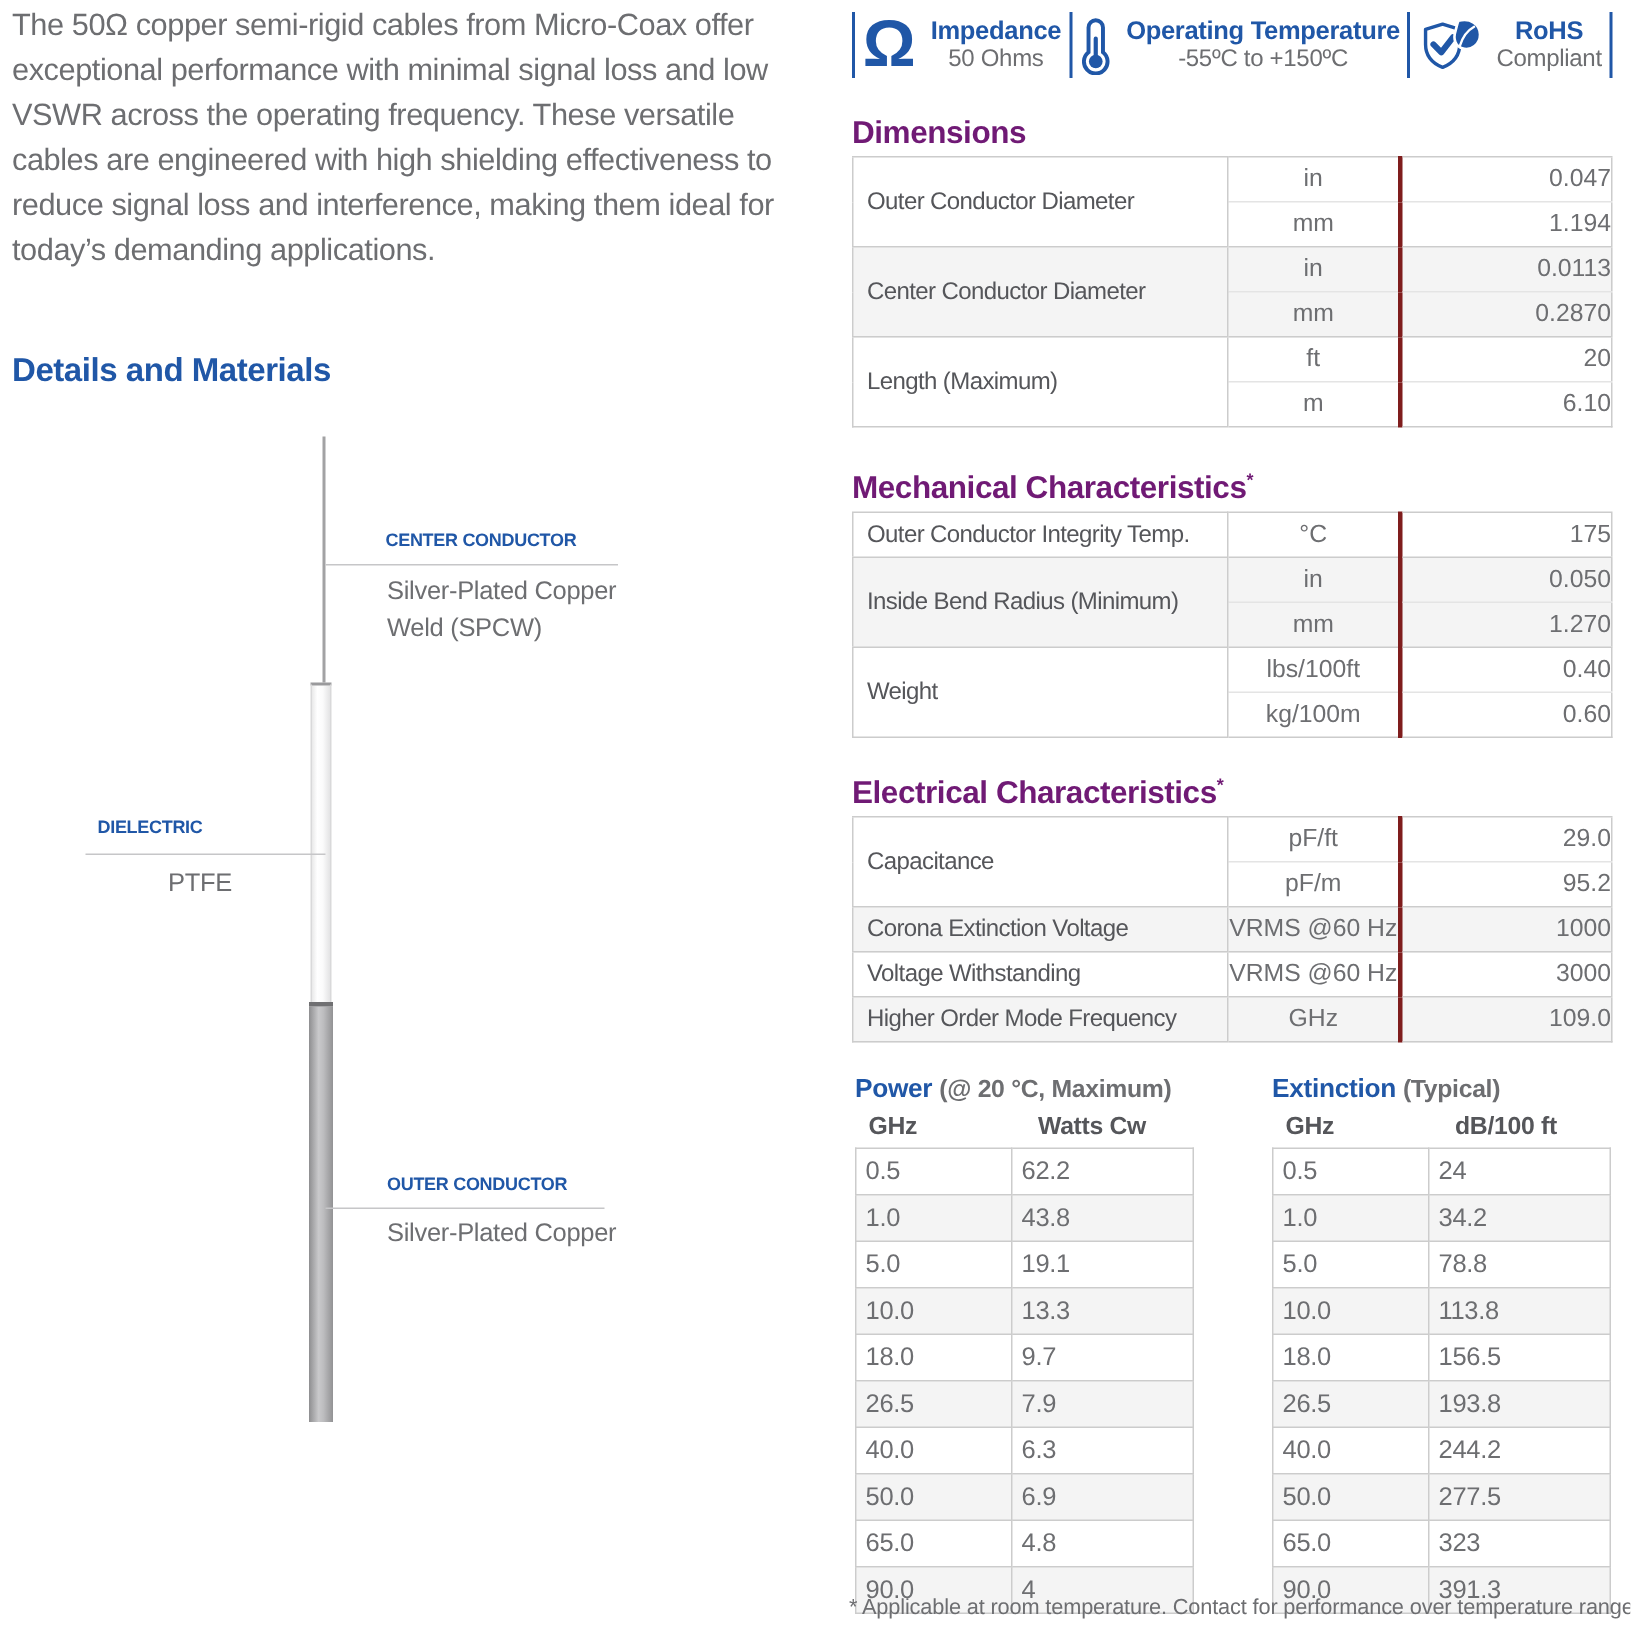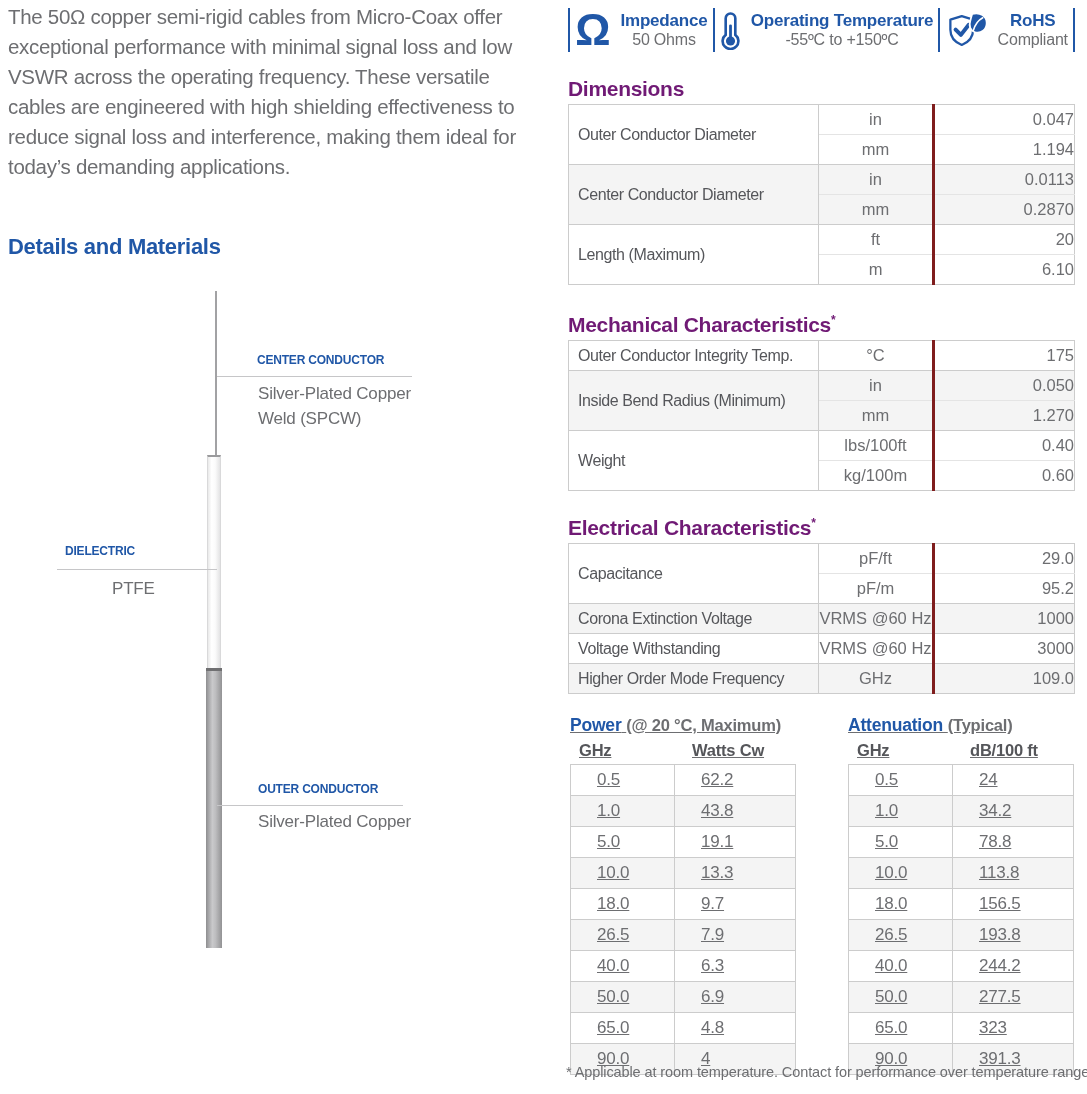--- a/index.html
+++ b/index.html
@@ -63,33 +63,33 @@
   .spec-table td{height:29px;font-size:16.5px;color:#6d6e71;border-top:1px solid #cccccc;padding:0;}
   .spec-table tr.sub td{border-top:1px solid #e4e4e4;}
   .spec-table td.lbl{
     padding-left:9px;color:#55565a;font-size:16px;letter-spacing:-0.4px;
     border-right:1px solid #cccccc;white-space:nowrap;
   }
   .spec-table td.unit{text-align:center;border-right:3px solid #7f1d1d;}
   .spec-table td.val{text-align:right;}
   .spec-table tr.shade td{background:#f4f4f4;}
   
-  .mini-block{position:absolute;top:714px;width:240px;text-decoration:underline;}
+  .mini-block{position:absolute;top:714px;width:240px;}
   #power-block{left:570px;}
   #atten-block{left:848px;}
   .mini-title{margin:0;font-size:17.5px;line-height:22px;letter-spacing:-0.2px;}
   .mt-main{color:#2057a7;font-weight:bold;}
   .mt-sub{color:#6d6e71;font-weight:bold;font-size:16.5px;}
   .mini-head{display:flex;margin:4px 0 0 0;height:20px;align-items:center;}
   .mini-head .mh1{width:104px;padding-left:9px;font-size:16.5px;font-weight:bold;color:#55565a;letter-spacing:-0.2px;}
   .mini-head .mh2{padding-left:9px;font-size:16.5px;font-weight:bold;color:#55565a;letter-spacing:-0.2px;}
   .mini-table{border-collapse:collapse;width:225px;table-layout:fixed;margin-top:4px;}
   .mini-table td{
     height:30px;font-size:17px;color:#6d6e71;border:1px solid #cccccc;
-    padding:0 0 0 26px;letter-spacing:-0.2px;
+    padding:0 0 0 6px;letter-spacing:-0.2px;
   }
   .mini-table tr:nth-of-type(even) td{background:#f4f4f4;}
   
   .footnote{
     position:absolute;left:566px;top:1064px;margin:0;
     font-size:14.5px;color:#6d6e71;letter-spacing:-0.1px;white-space:nowrap;
   }
 </style>
 </head>
 <body>
@@ -338,21 +338,21 @@
 
           <tr>
             <td>90.0</td>
             <td>4</td>
           </tr>
         </tbody>
     </table>
   </div>
 
   <div class="mini-block" id="atten-block">
-    <h3 class="mini-title"><span class="mt-main">Attenuation</span> <span class="mt-sub">(Typical)</span></h3>
+    <h3 class="mini-title"><span class="mt-main">Extinction</span> <span class="mt-sub">(Typical)</span></h3>
     <div class="mini-head">
       <span class="mh1">GHz</span>
       <span class="mh2">dB/100 ft</span>
     </div>
     <table class="mini-table">
       <colgroup>
           <col style="width:104px">
           <col style="width:121px">
         </colgroup>
       <tbody>

